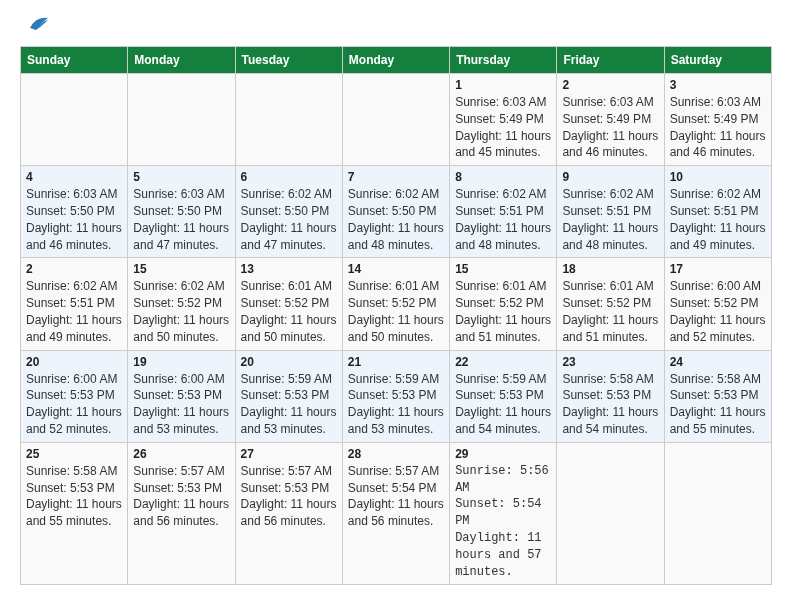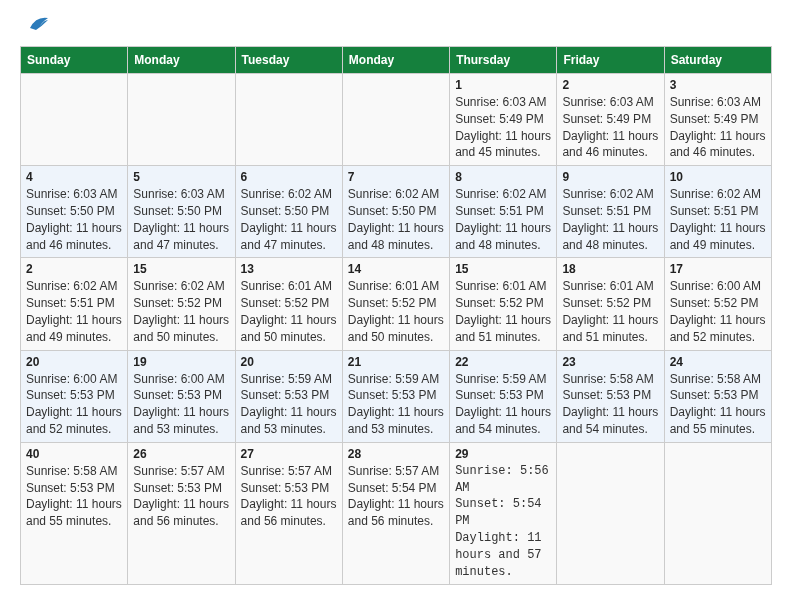--- a/index.html
+++ b/index.html
@@ -271,21 +271,21 @@
         </td>
         <td>
           <span class="day-num">24</span>
           <div class="day-info" style="white-space: pre-line;">Sunrise: 5:58 AM
 Sunset: 5:53 PM
 Daylight: 11 hours and 55 minutes.</div>
         </td>
       </tr>
       <tr>
         <td>
-          <span class="day-num">40</span>
+          <span class="day-num">25</span>
           <div class="day-info" style="white-space: pre-line;">Sunrise: 5:58 AM
 Sunset: 5:53 PM
 Daylight: 11 hours and 55 minutes.</div>
         </td>
         <td>
           <span class="day-num">26</span>
           <div class="day-info" style="white-space: pre-line;">Sunrise: 5:57 AM
 Sunset: 5:53 PM
 Daylight: 11 hours and 56 minutes.</div>
         </td>

